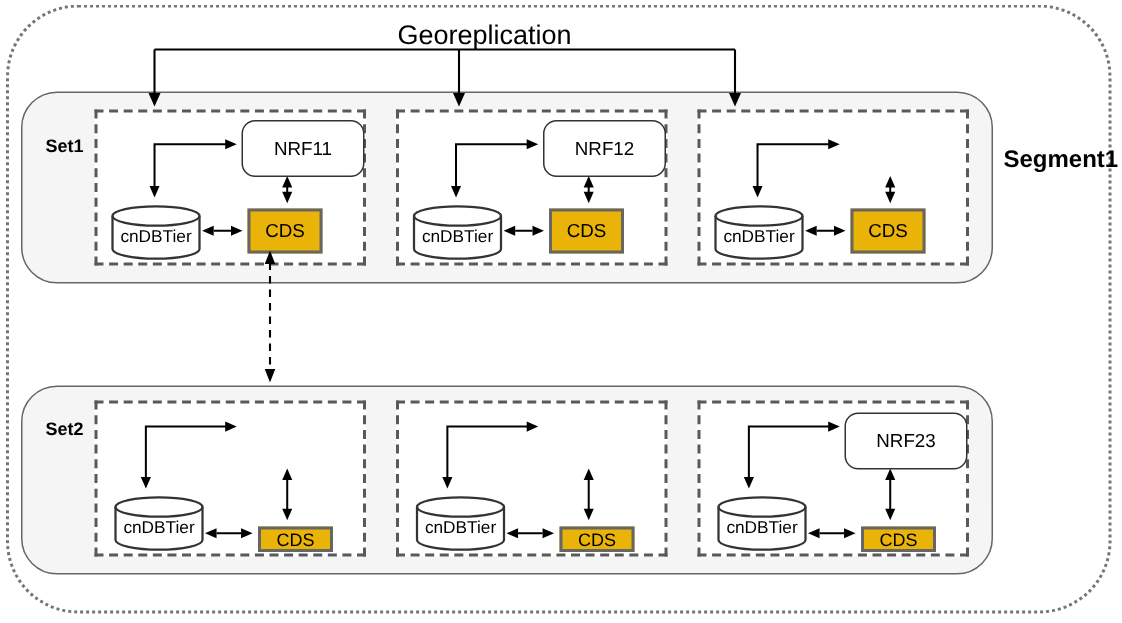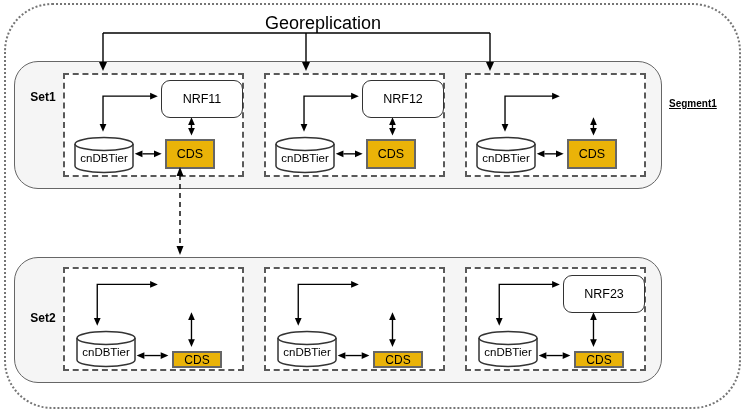--- a/index.html
+++ b/index.html
@@ -11,35 +11,35 @@
   .outer-boundary {
     position:absolute; left:4px; top:3px; width:737px; height:406px;
     border:2px dotted #757575; border-radius:48px; box-sizing:border-box;
   }
   .geo-label {
     position:absolute; left:248px; top:13px; width:150px;
     text-align:center; font-size:18px;
   }
   .segment-label {
     position:absolute; left:669px; top:98px; width:74px;
-    font-weight:bold; font-size:10px;text-decoration:underline;
+    font-weight:bold; font-size:16px;
   }
   .set {
     position:absolute; left:14px; width:648px;
     background:#f5f5f5; border:1px solid #666;
     border-radius:24px; box-sizing:border-box;
   }
   .set.set1 { top:61px; height:128px; }
   .set.set2 { top:257px; height:126px; }
   .set-label {
     position:absolute; left:8px; width:40px; text-align:center;
     font-weight:bold; font-size:12px;
   }
   .set1 .set-label { top:28px; }
-  .set2 .set-label { top:21px;margin-top:32px; }
+  .set2 .set-label { top:21px; }
   .cells { position:absolute; left:48px; display:flex; gap:20px; }
   .set1 .cells { top:11px; }
   .set2 .cells { top:9px; }
   .cell {
     position:relative; width:181px; height:104px;
     background:#ffffff; border:2px dashed #595959; box-sizing:border-box;
   }
   .cell-arrows { position:absolute; left:0; top:0; width:100%; height:100%; }
   .nrf {
     position:absolute; left:96px; width:82px; height:38px;

